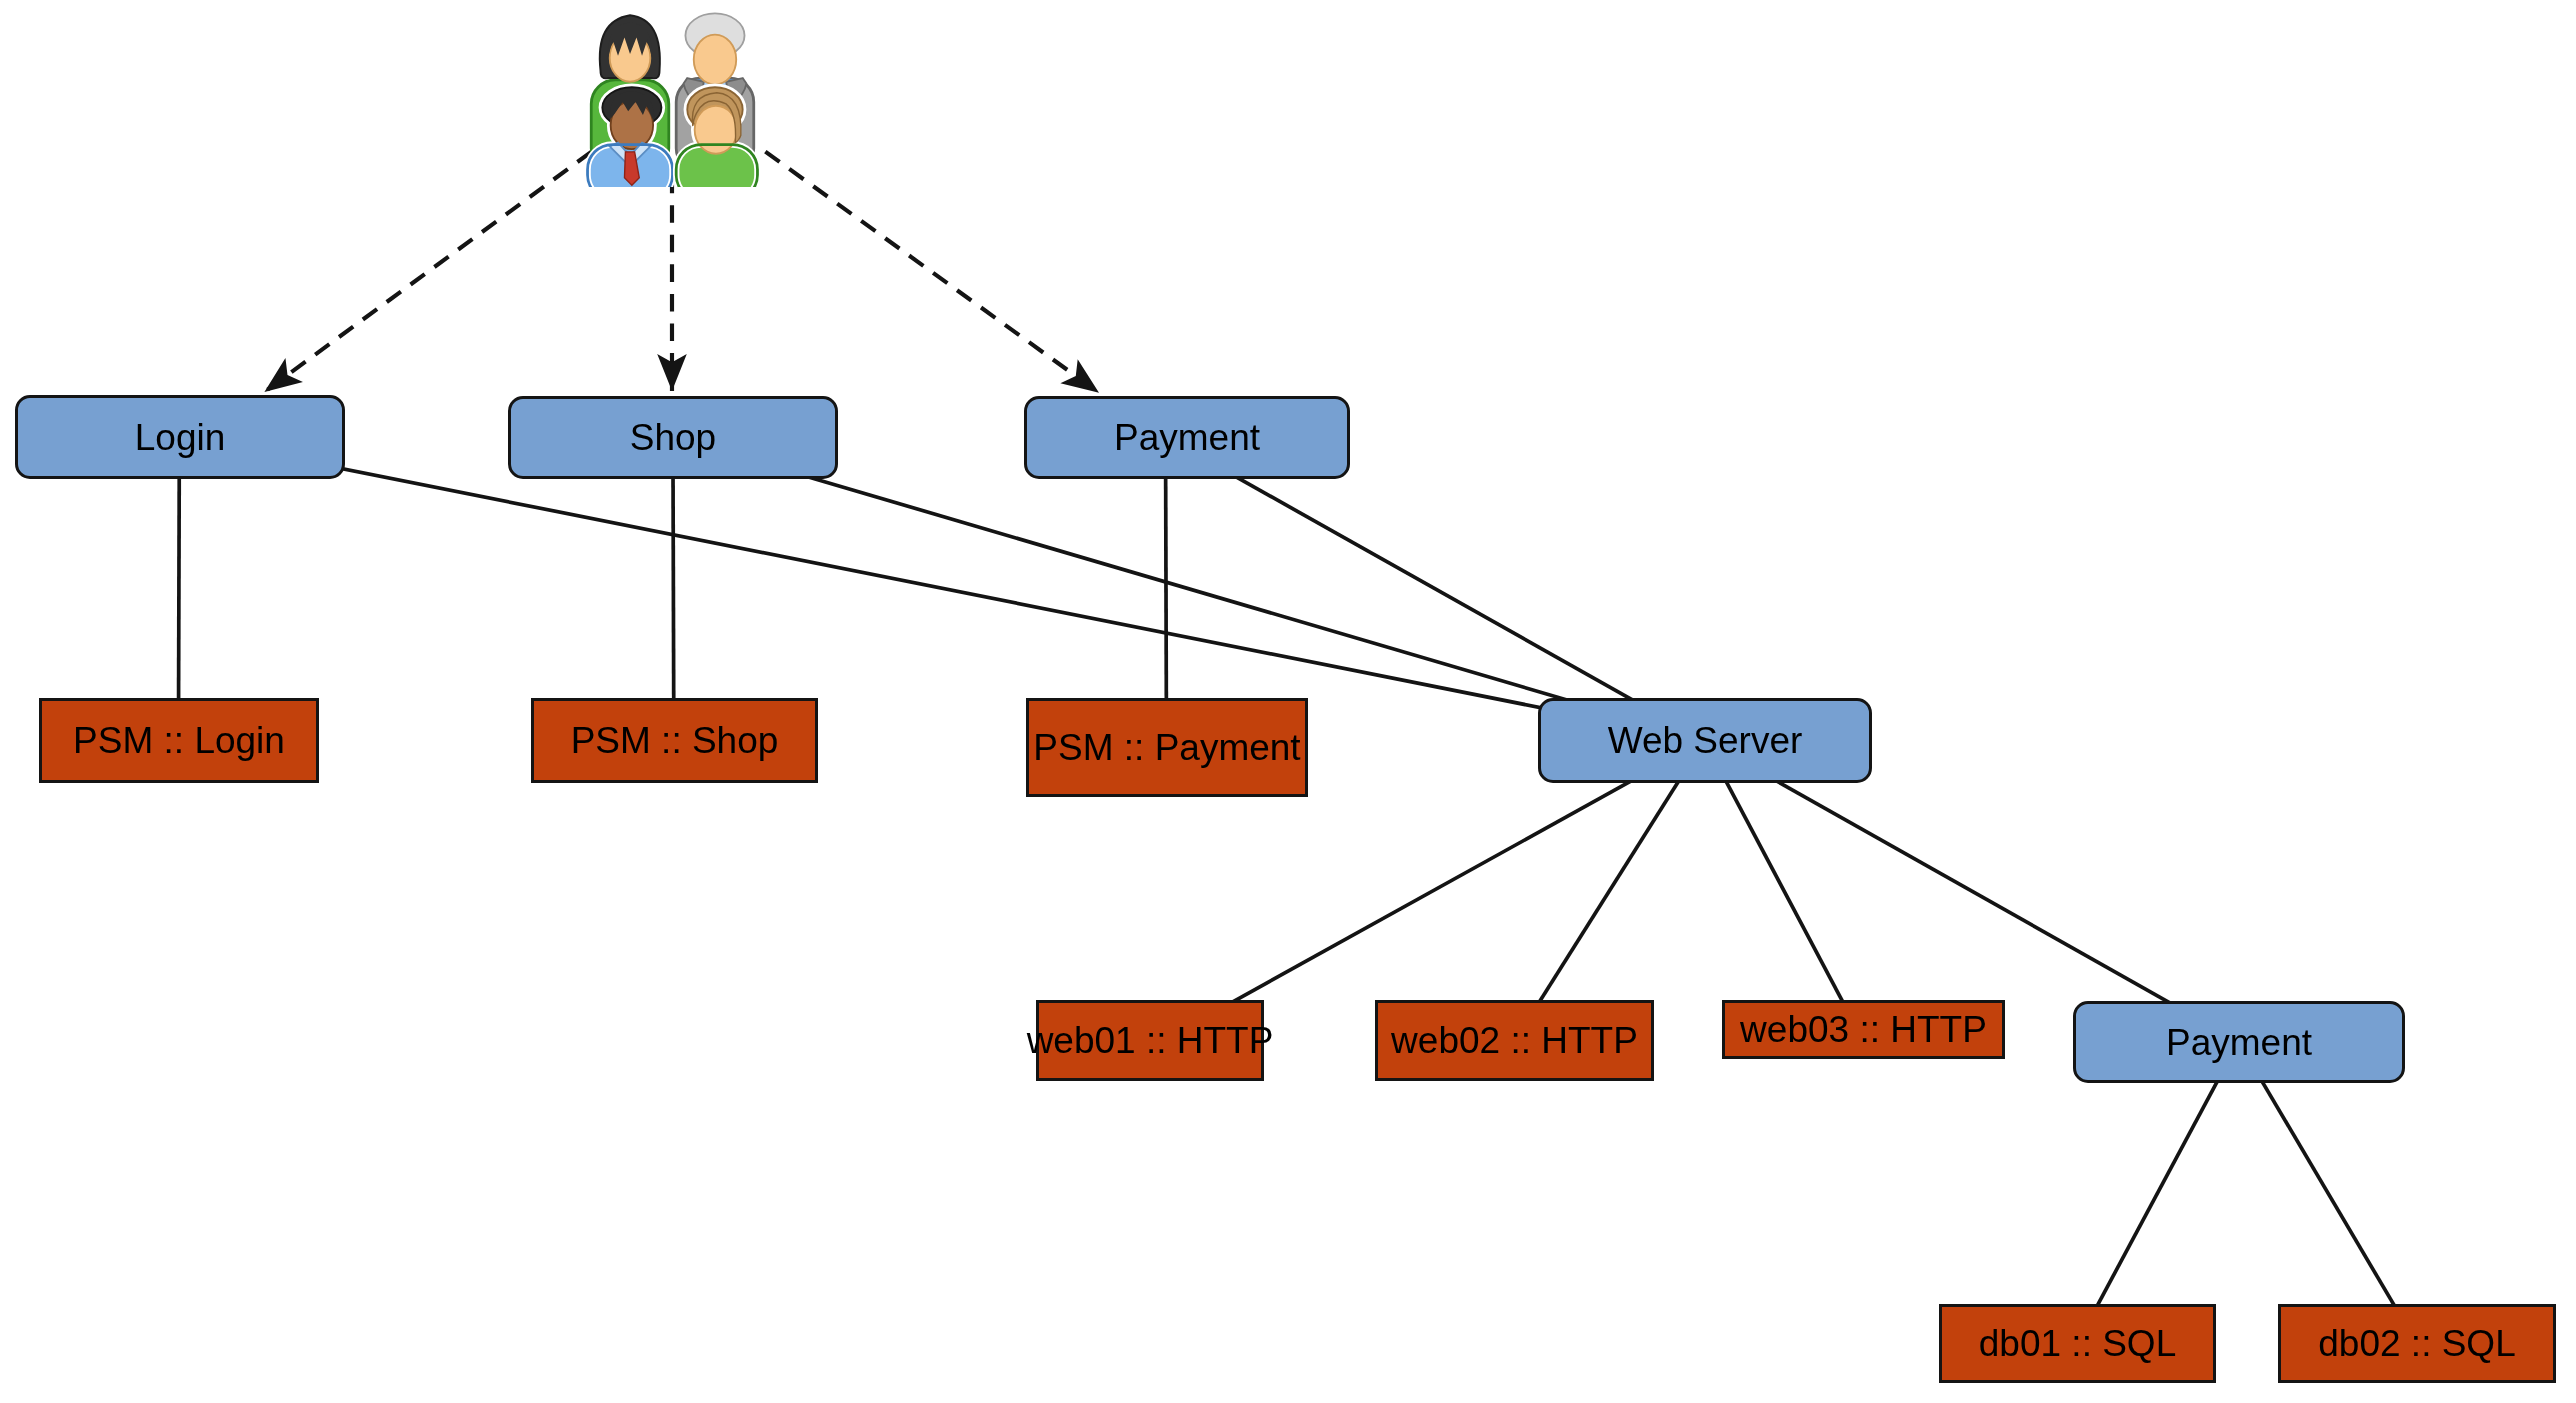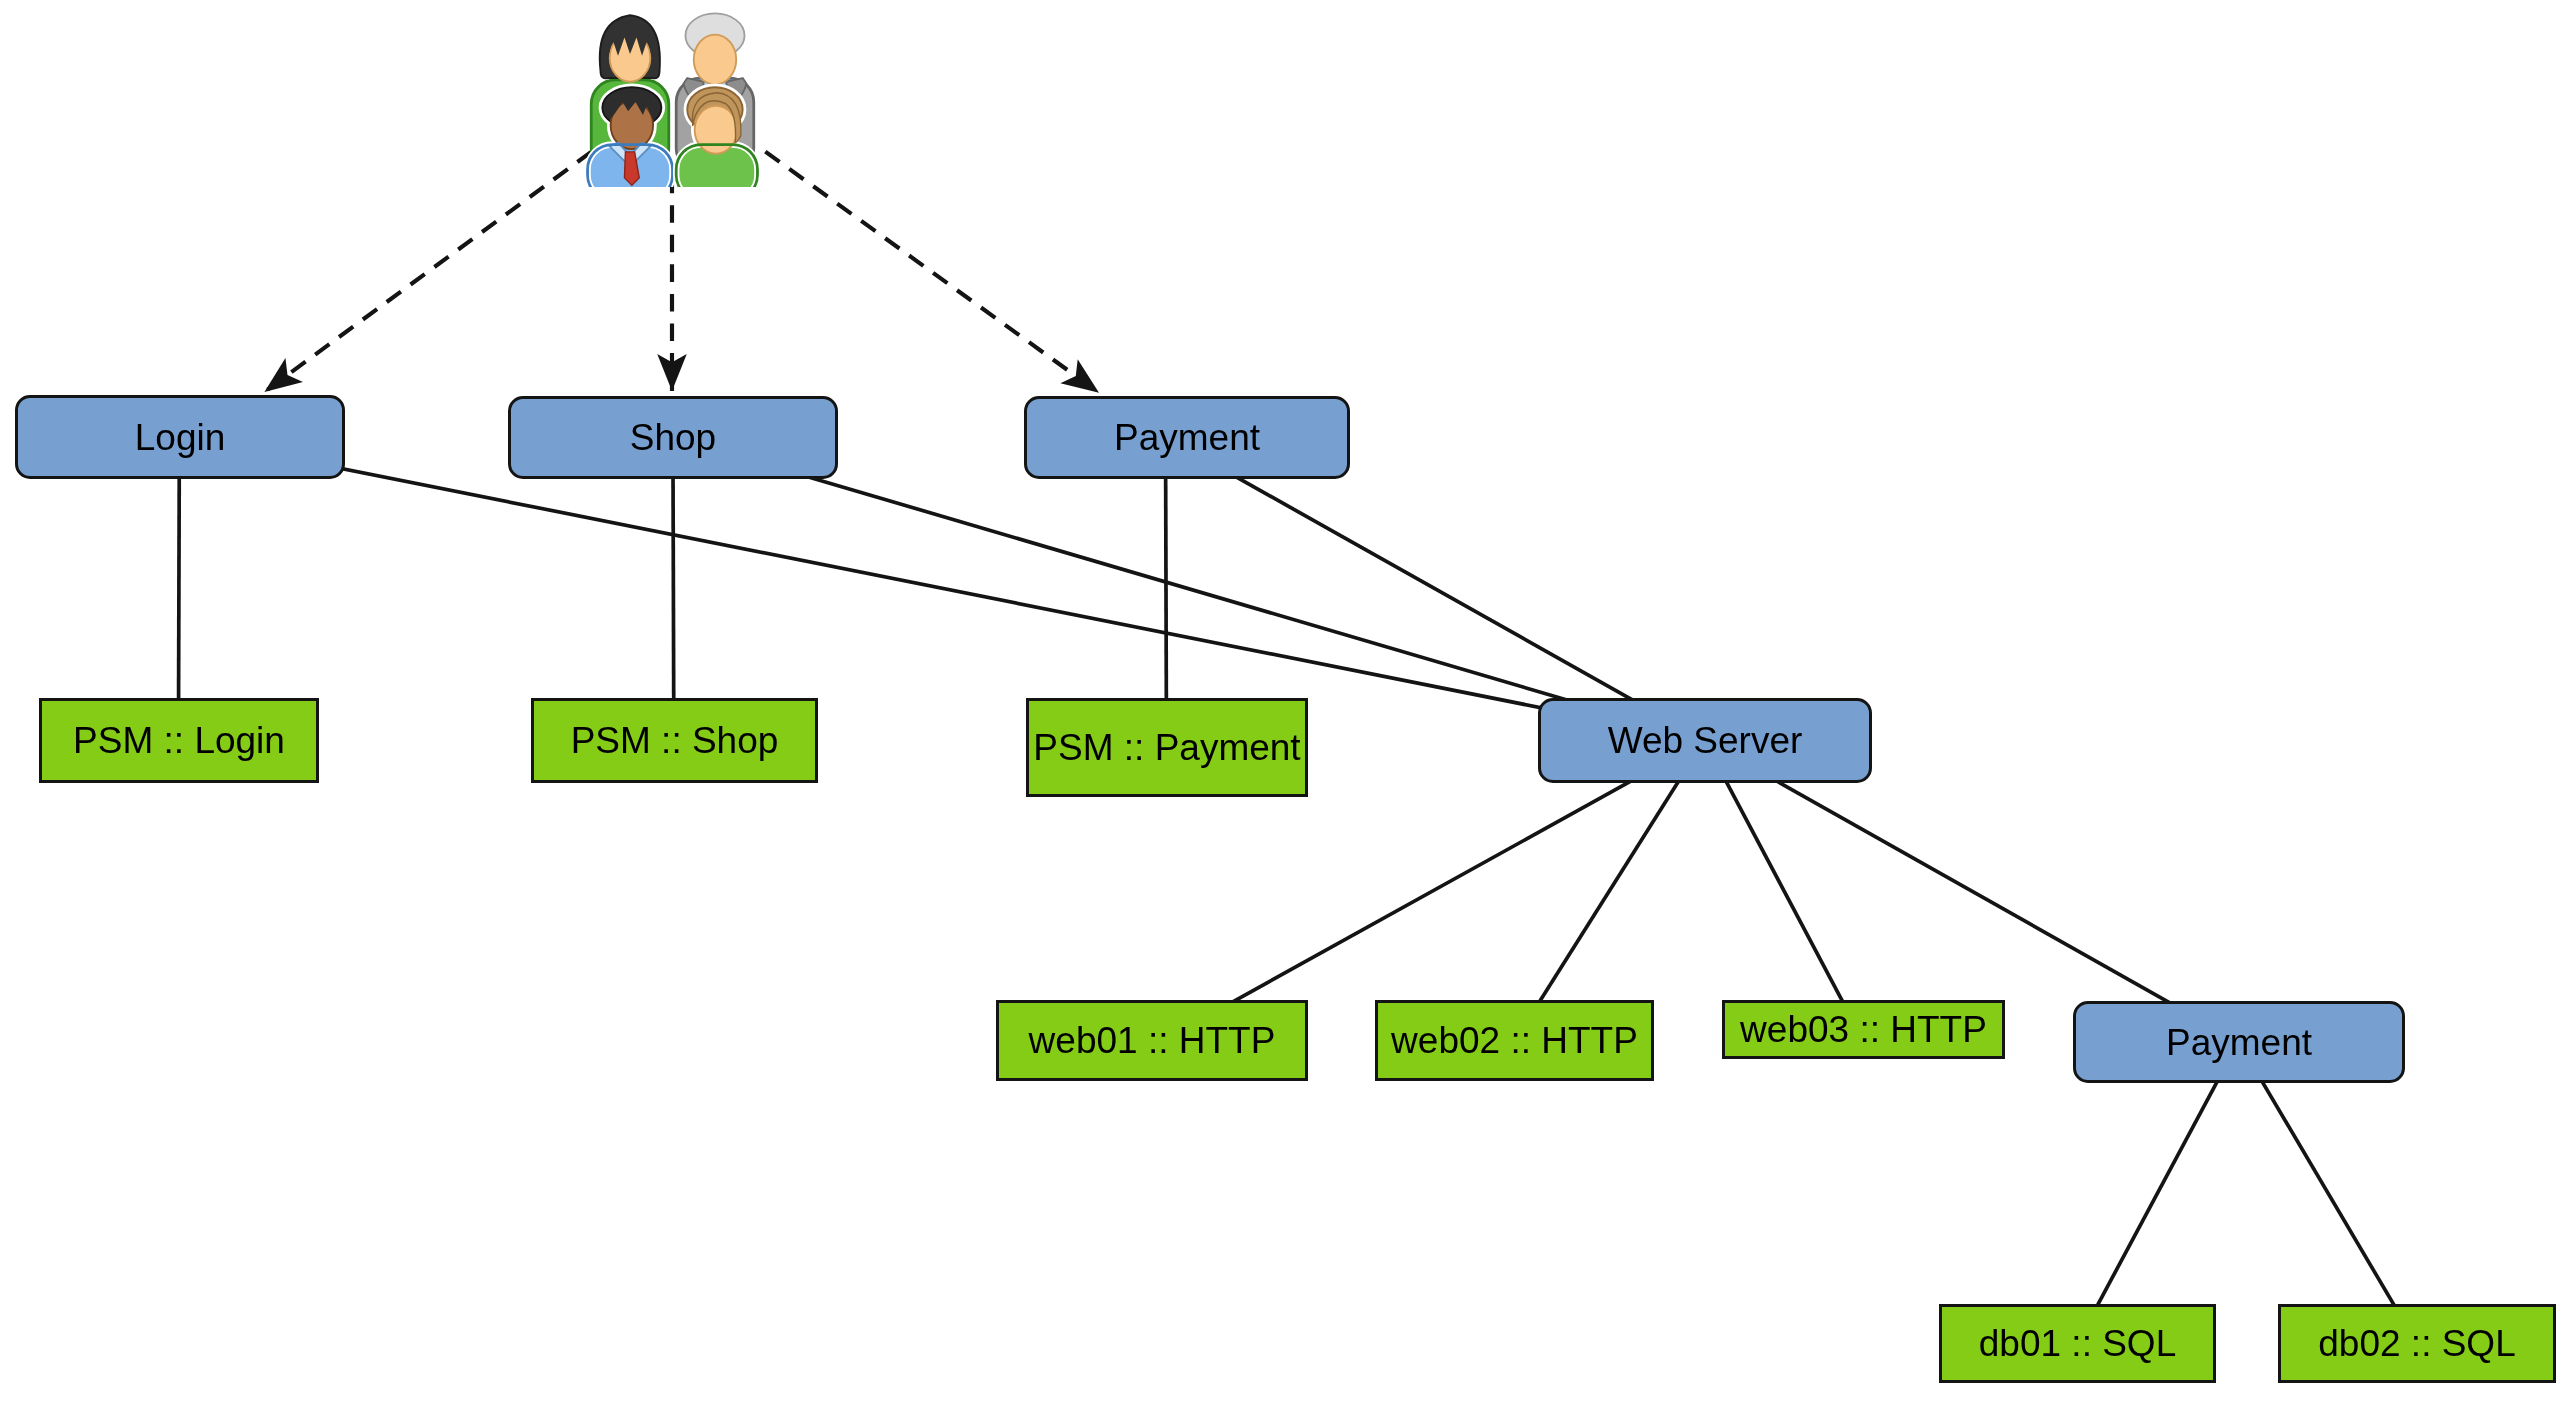--- a/index.html
+++ b/index.html
@@ -23,21 +23,21 @@
     color: #000000;
     white-space: nowrap;
     line-height: 1;
   }
   .node.service {
     background: #77a0d1;
     border-radius: 15px;
     font-size: 37px;
   }
   .node.host {
-    background: #84cc16;
+    background: #c2410c;
     border-radius: 0;
     font-size: 37px;
   }
 </style>
 </head>
 <body>
 
 <div class="stage">
 
   <svg class="edges-svg" width="2576" height="1403" viewBox="0 0 2787 1518">
@@ -127,21 +127,21 @@
 
   <div class="node host" style="left:39px; top:698px; width:280px; height:85px">
     <span>PSM :: Login</span>
   </div>
   <div class="node host" style="left:531px; top:698px; width:287px; height:85px">
     <span>PSM :: Shop</span>
   </div>
   <div class="node host" style="left:1026px; top:698px; width:282px; height:99px">
     <span>PSM :: Payment</span>
   </div>
-  <div class="node host" style="left:996px; top:1000px; width:312px; height:81px">
+  <div class="node host" style="left:1036px; top:1000px; width:228px; height:81px">
     <span>web01 :: HTTP</span>
   </div>
   <div class="node host" style="left:1375px; top:1000px; width:279px; height:81px">
     <span>web02 :: HTTP</span>
   </div>
   <div class="node host" style="left:1722px; top:1000px; width:283px; height:59px">
     <span>web03 :: HTTP</span>
   </div>
   <div class="node host" style="left:1939px; top:1304px; width:277px; height:79px">
     <span>db01 :: SQL</span>

